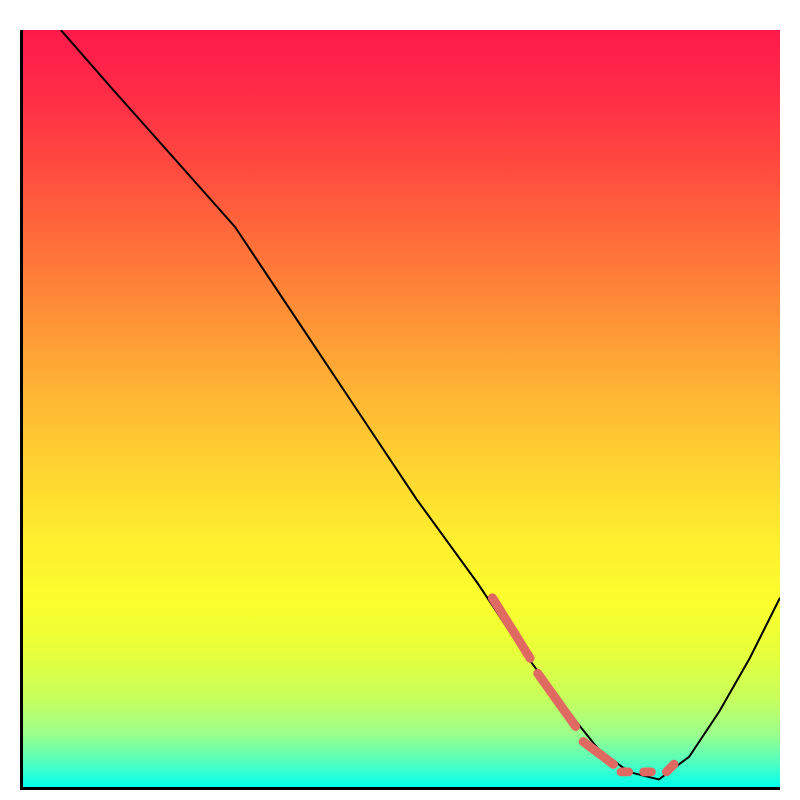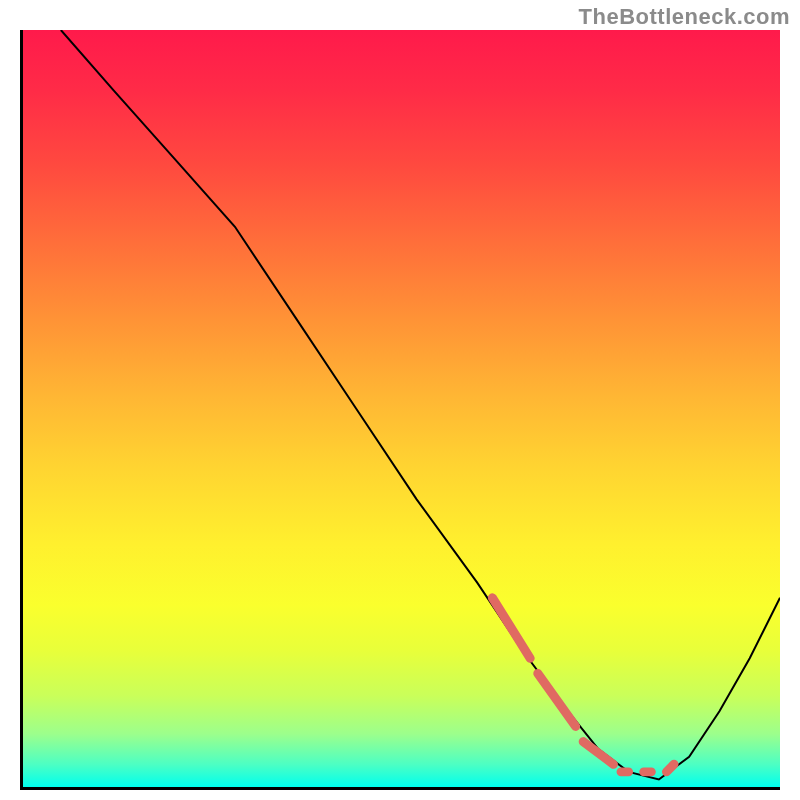--- a/index.html
+++ b/index.html
@@ -69,21 +69,20 @@
     top: 0;
     width: 100%;
     height: 100%;
     z-index: 2;
   }
 </style>
 </head>
 <body>
 
 <div class="chart-container">
-  <div class="watermark">TheBottleneck.com</div>
 
   <div class="plot-frame">
     <div class="gradient-bg"></div>
     <svg class="overlay" viewBox="0 0 760 760" preserveAspectRatio="none">
       <path id="curvePath" fill="none" stroke="#000000" stroke-width="2" d="M38.0 0.0 L91.2 60.8 L152.0 129.2 L212.8 197.6 L273.6 288.8 L334.4 380.0 L395.2 471.2 L456.0 554.8 L501.6 623.2 L547.2 684.0 L577.6 722.0 L608.0 744.8 L638.4 752.4 L668.8 729.6 L699.2 684.0 L729.6 630.8 L760.0 570.0"></path>
       <g id="dashes">
           <line x1="471.2" y1="570.0" x2="509.2" y2="630.8" stroke="#e06a62" stroke-width="9" stroke-linecap="round"></line>
           <line x1="516.8" y1="646.0" x2="554.8" y2="699.2" stroke="#e06a62" stroke-width="9" stroke-linecap="round"></line>
           <line x1="562.4" y1="714.4" x2="592.8" y2="737.2" stroke="#e06a62" stroke-width="9" stroke-linecap="round"></line>
           <line x1="600.4" y1="744.8" x2="608.0" y2="744.8" stroke="#e06a62" stroke-width="9" stroke-linecap="round"></line>

